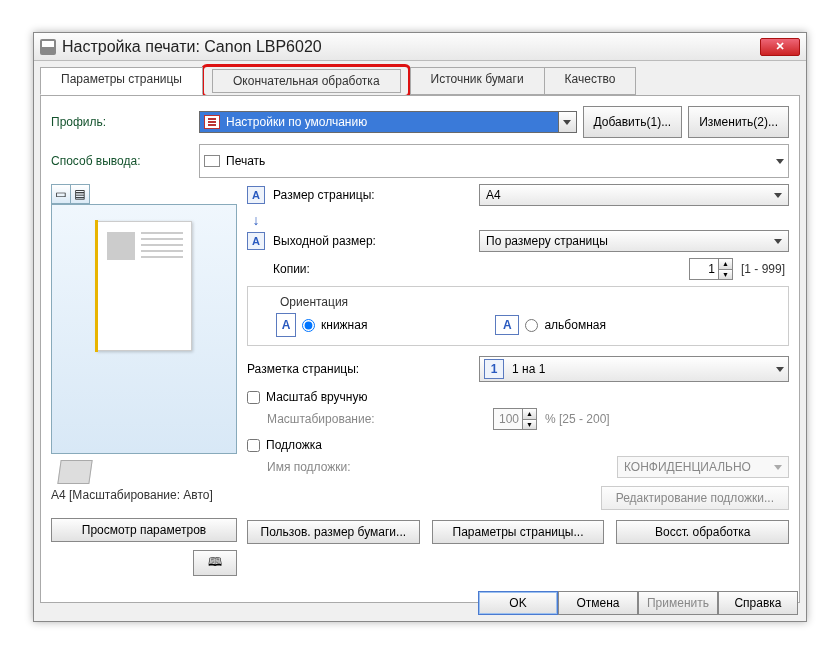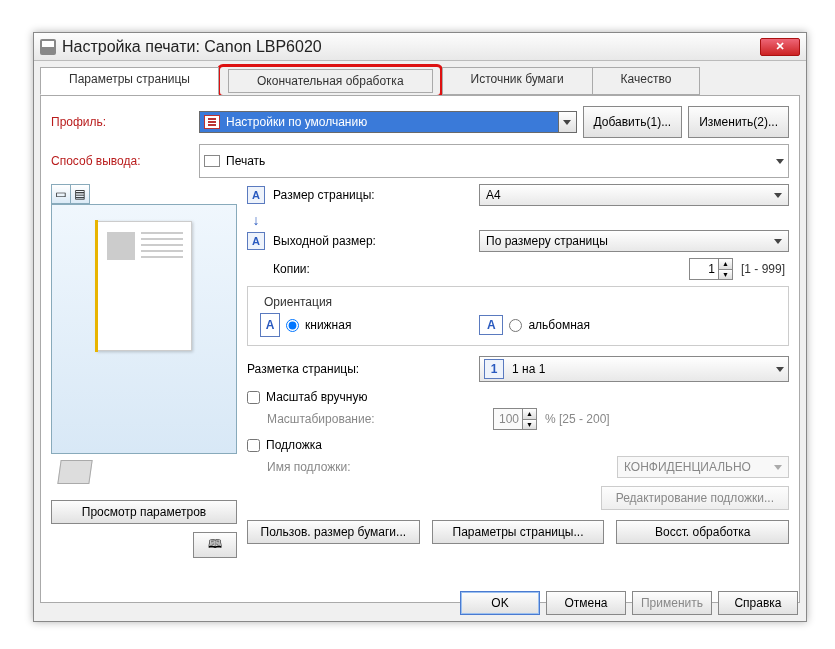--- a/index.html
+++ b/index.html
@@ -5,28 +5,28 @@
 * { box-sizing: border-box; margin: 0; padding: 0; font-family: "Segoe UI", Tahoma, sans-serif; font-size: 12px; }
 body { background: #fff; width: 835px; height: 649px; position: relative; }
 .window { position: absolute; left: 33px; top: 32px; width: 774px; height: 590px; border: 1px solid #888; background: #f0f0f0; box-shadow: 0 0 8px rgba(0,0,0,0.3); }
 .titlebar { height: 28px; background: linear-gradient(#fdfdfd, #e8e8e8); border-bottom: 1px solid #bbb; display: flex; align-items: center; padding: 0 6px; }
 .titlebar .picon { width: 16px; height: 16px; margin-right: 6px; background: #888; border-radius: 2px; position: relative; }
 .titlebar .picon::after { content: ""; position: absolute; top: 2px; left: 2px; right: 2px; height: 6px; background: #fff; }
 .titlebar .ttl { flex: 1; color: #222; font-size: 16px; }
 .closebtn { width: 40px; height: 18px; background: linear-gradient(#e67, #c22); border: 1px solid #a11; border-radius: 2px; display: flex; align-items: center; justify-content: center; color: #fff; font-weight: bold; font-size: 11px; }
 
 .tabs { display: flex; margin: 6px 0 0 6px; }
-.tab { padding: 4px 28px; border: 1px solid #aaa; background: #f0f0f0; margin-right: -1px; cursor: default; color: #333; }
+.tab { padding: 4px 20px; border: 1px solid #aaa; background: #f0f0f0; margin-right: -1px; cursor: default; color: #333; }
 .tab.active { background: #fff; border-bottom: 1px solid #fff; z-index: 2; }
 .highlight-tab { border: 3px solid #d11; border-radius: 6px; margin: -3px -1px -3px -1px; padding: 2px 8px; }
 
 .panel { margin: 0 6px 6px 6px; border: 1px solid #aaa; background: #fff; height: 508px; padding: 10px; position: relative; }
 
 .row { display: flex; align-items: center; margin-bottom: 6px; }
-.lbl { width: 148px; color: #b91c1c; }
+.lbl { width: 148px; color: #14532d; }
 .profile-box { flex: 1; display: flex; align-items: center; }
 .sel-profile { flex: 1; height: 22px; background: #3a7ad9; color: #fff; display: flex; align-items: center; padding: 0 4px; border: 1px solid #6a6a6a; }
 .sel-profile .sicon { width: 16px; height: 14px; background: #fff; border: 1px solid #b33; margin-right: 6px; position: relative; }
 .sel-profile .sicon::after { content: ""; position: absolute; left: 3px; top: 2px; right: 3px; height: 2px; background: #b33; box-shadow: 0 3px 0 #b33, 0 6px 0 #b33; }
 .sel-drop { width: 18px; height: 22px; border: 1px solid #6a6a6a; border-left: none; display: flex; align-items: center; justify-content: center; background: linear-gradient(#fff,#e0e0e0); }
 .btn { height: 32px; padding: 0 10px; border: 1px solid #888; background: linear-gradient(#fdfdfd,#e2e2e2); margin-left: 6px; display: inline-flex; align-items: center; color: #000; }
 
 .output-sel { flex: 1; height: 22px; display: flex; align-items: center; border: 1px solid #aaa; background: #fff; padding: 16px 4px; }
 .output-sel .oicon { width: 16px; height: 12px; border: 1px solid #888; margin-right: 6px; background: #fff; }
 
@@ -57,21 +57,21 @@
 
 .copies-row { display:flex; align-items:center; margin-bottom:6px; }
 .copies-row .slabel { margin-left:26px; width:206px; }
 .spin { width: 44px; height: 22px; border: 1px solid #888; display: flex; }
 .spin input { width: 28px; border: none; text-align: right; padding-right: 3px; font-size: 12px; }
 .spin .arrows { width: 16px; display: flex; flex-direction: column; border-left: 1px solid #888; }
 .spin .arrows div { flex: 1; display: flex; align-items: center; justify-content: center; background: linear-gradient(#fff,#ddd); font-size: 7px; }
 .spin .arrows div:first-child { border-bottom: 1px solid #888; }
 .range { margin-left: 8px; color: #333; }
 
-.fieldset { border: 1px solid #ccc; padding: 8px 12px; margin: 4px 0 10px 0; }
+.fieldset { border: 1px solid #ccc; padding: 8px 28px; margin: 4px 0 10px 0; }
 .fieldset .legend { margin-top: -16px; background: #fff; display: inline-block; padding: 0 4px; color: #333; }
 .orient-row { display: flex; align-items: center; gap: 24px; margin-top: 4px; }
 .orient-opt { display: flex; align-items: center; gap: 6px; }
 .orient-icon { width: 20px; height: 24px; border: 1px solid #5a7abf; background: #fff; display: flex; align-items: center; justify-content: center; color: #2a5abf; font-weight: bold; }
 .orient-icon.land { width: 24px; height: 20px; }
 input[type=radio] { margin: 0; }
 
 .layout-row { display:flex; align-items:center; margin-bottom:8px; }
 .layout-row .slabel{ width:232px; }
 .layout-sel { flex:1; height:26px; border:1px solid #888; background:linear-gradient(#fff,#e8e8e8); display:flex; align-items:center; padding:0 4px; }
@@ -82,21 +82,21 @@
 .sub-row { display:flex; align-items:center; margin-left:20px; margin-bottom:8px; }
 .sub-row .sslabel { width:212px; color:#888; }
 .sub-row .spin input { color:#888; }
 .sub-row .sel { flex:1; height:22px; border:1px solid #ccc; background:#f8f8f8; color:#888; display:flex; align-items:center; padding:0 6px; }
 .sub-row .sel .dd { border-top-color:#aaa; margin-left:auto; }
 .wide-btn { height:24px; padding:0 14px; border:1px solid #ccc; background:linear-gradient(#fdfdfd,#eee); color:#888; display:flex; align-items:center; justify-content:center; margin-left:auto; }
 
 .bottom-btns { display:flex; gap:12px; margin-top:8px; }
 .bottom-btns .btn2 { flex:1; height:24px; border:1px solid #888; background:linear-gradient(#fdfdfd,#e2e2e2); display:flex; align-items:center; justify-content:center; }
 
-.dlg-btns { position:absolute; right:8px; bottom:6px; display:flex; gap:6px; }
+.dlg-btns { position:absolute; right:8px; bottom:6px; display:flex; }
 .dlg-btns .dbtn { height:24px; width:80px; border:1px solid #888; background:linear-gradient(#fdfdfd,#e2e2e2); display:flex; align-items:center; justify-content:center; }
 .dlg-btns .dbtn.ok { border:1px solid #4a7ad0; box-shadow: inset 0 0 0 1px #9bc0f0; }
 .dlg-btns .dbtn.disabled { color:#888; }
 </style>
 </head>
 <body>
 
 <div class="window">
   <div class="titlebar">
     <div class="picon"></div>
@@ -155,20 +155,21 @@
             <div class="lines">
                 <div></div>
                 <div></div>
                 <div></div>
                 <div></div>
                 <div></div>
               </div>
           </div>
         </div>
         <div class="stacki"></div>
+        <div class="preview-lbl">A4 [Масштабирование: Авто]</div>
         <div class="view-params">Просмотр параметров</div>
         <div style="display:flex">
             <div class="small-icon-btn">🕮</div>
           </div>
       </div>
 
       <div class="settings-col">
         <div class="srow">
           <div class="sicon2">A</div>
           <div class="slabel">Размер страницы:</div>

